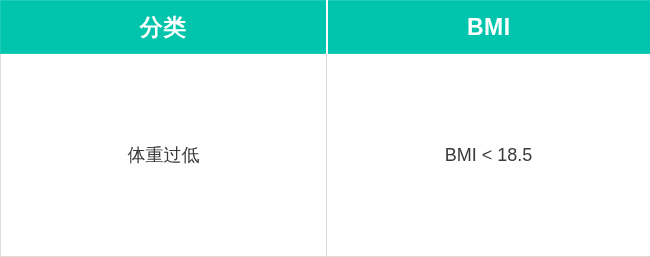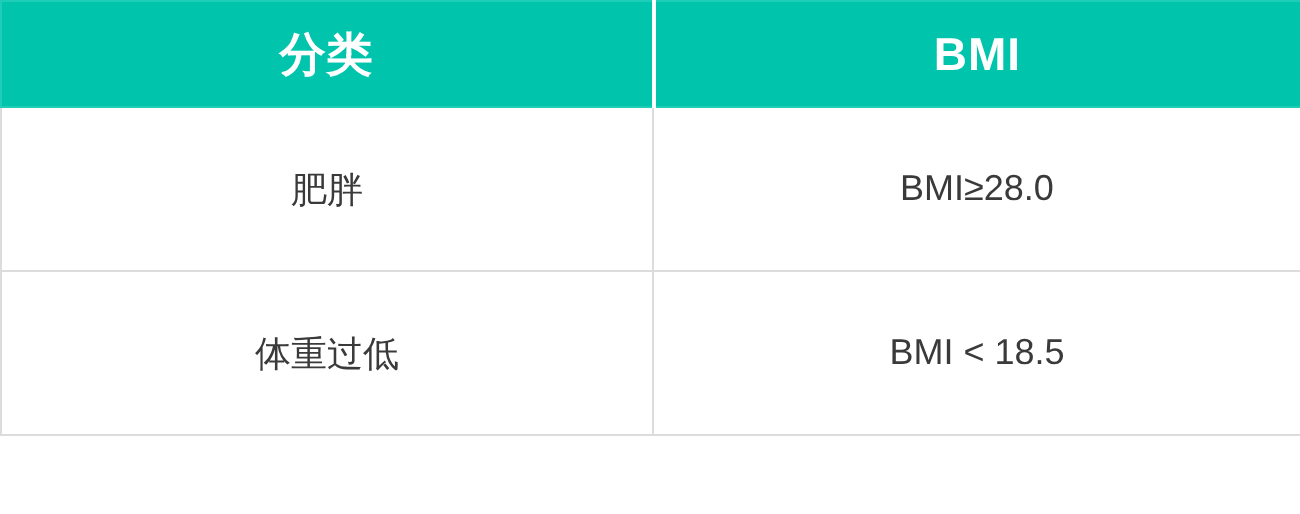--- a/index.html
+++ b/index.html
@@ -9,21 +9,21 @@
   }
   body {
     width: 650px;
     height: 257px;
     font-family: "Liberation Sans", "DejaVu Sans", sans-serif;
     overflow: hidden;
   }
 
   .bmi-table {
     width: 650px;
-    height: 218px;
+    height: 257px;
     box-sizing: border-box;
     border-collapse: collapse;
     table-layout: fixed;
   }
 
   .bmi-table col.col-category { width: 326px; }
   .bmi-table col.col-value    { width: 324px; }
 
   
   thead tr { height: 53px; }
@@ -75,21 +75,17 @@
     <col class="col-value">
   </colgroup>
   <thead>
     <tr>
       <th class="header-category">分类</th>
       <th class="header-value">BMI</th>
     </tr>
   </thead>
   <tbody>
     <tr>
-      <td class="cell-category">肥胖</td>
-      <td class="cell-value">BMI≥28.0</td>
-    </tr>
-    <tr>
       <td class="cell-category">体重过低</td>
       <td class="cell-value">BMI &lt; 18.5</td>
     </tr>
   </tbody>
 </table>
 
 </body></html>

